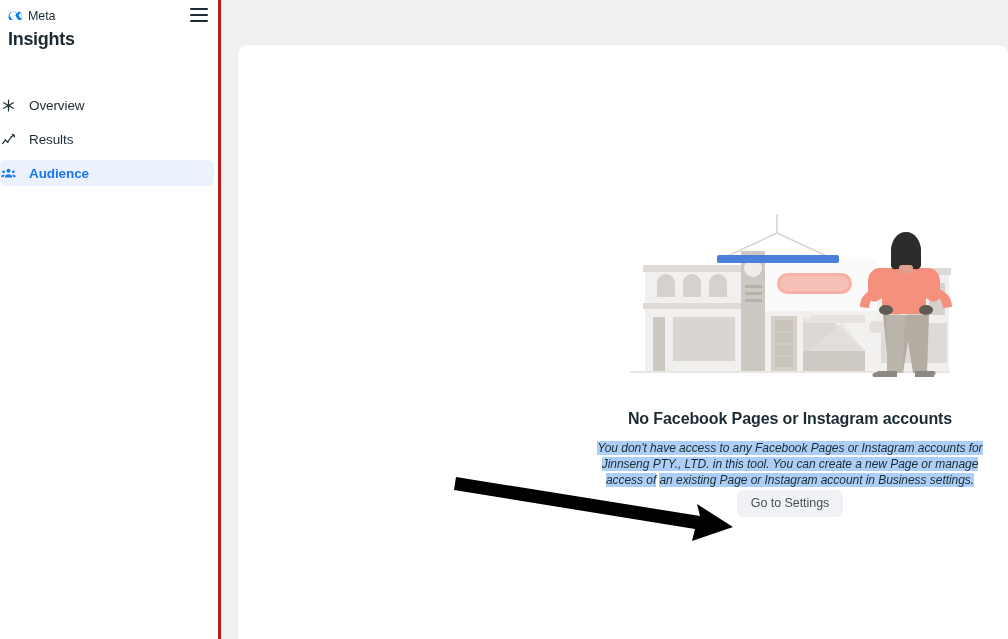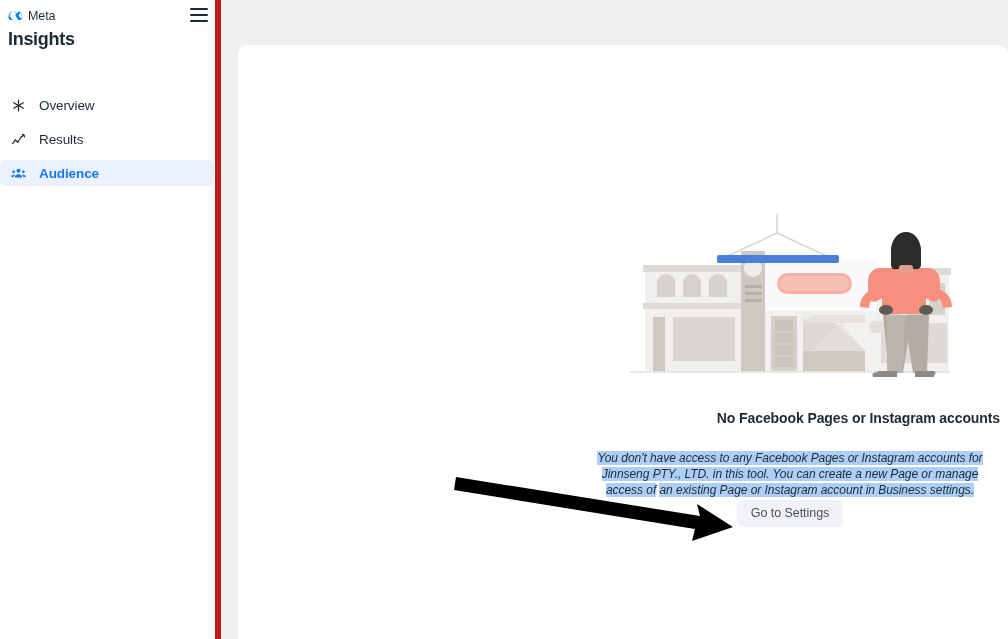--- a/index.html
+++ b/index.html
@@ -20,21 +20,21 @@
     height: 639px;
   }
 
   
   #sidebar {
     position: absolute;
     left: 0; top: 0;
     width: 221px;
     height: 639px;
     background: #ffffff;
-    border-right: 6px solid #b91c1c;
+    border-right: 3px solid #b91c1c;
     box-sizing: border-box;
   }
   .brand-row {
     position: absolute;
     left: 0; top: 0;
     width: 221px;
     height: 30px;
   }
   .meta-logo {
     position: absolute;
@@ -81,21 +81,21 @@
     position: absolute;
     left: 0; top: 92px;
     width: 221px;
   }
   .nav-item {
     position: relative;
     display: flex;
     align-items: center;
     height: 26px;
     margin: 0 7px 8px 0;
-    padding-left: 11px;
+    padding-left: 1px;
     border-radius: 6px;
     cursor: pointer;
     box-sizing: border-box;
   }
   .nav-item .nav-icon {
     width: 20px;
     height: 18px;
     display: flex;
     align-items: center;
     justify-content: flex-start;
@@ -144,26 +144,25 @@
   }
 
   .illustration {
     width: 330px;
     height: 185px;
     margin: 0 auto 14px auto;
     display: block;
   }
 
   .empty-heading {
-    font-size: 14px;
+    font-size: 16px;
     font-weight: bold;
     color: #1c2b33;
     letter-spacing: -0.1px;
-    margin-bottom: 24px;
-    text-align: right;
+    margin-bottom: 12px;
   }
   .empty-body {
     font-size: 12px;
     line-height: 16px;
     color: #1c2b33;
     padding: 0 10px;
     letter-spacing: -0.05px;
     font-style: italic;
   }
   .empty-body .sel {

